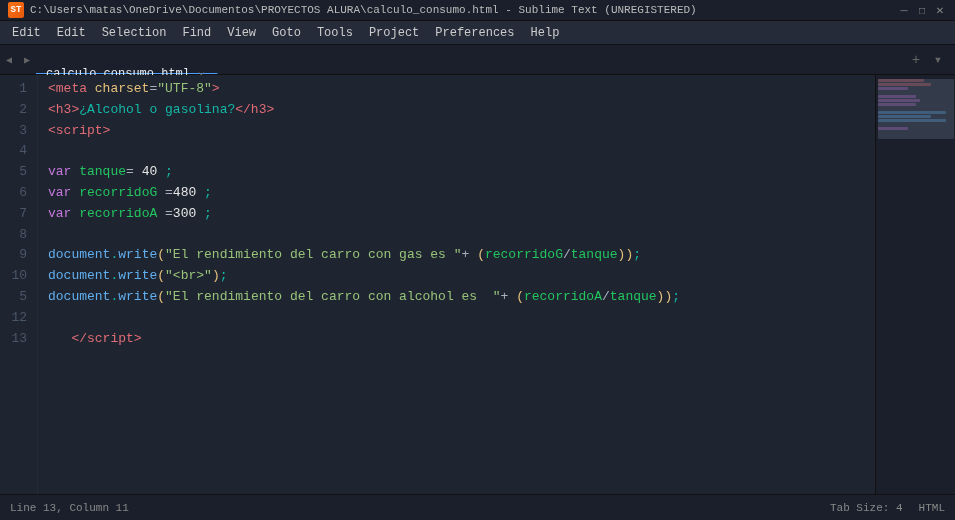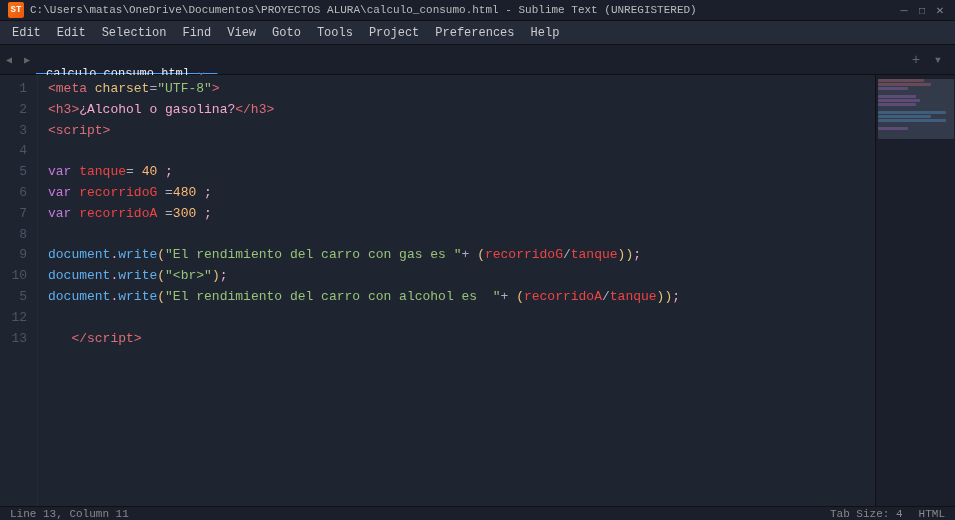--- a/index.html
+++ b/index.html
@@ -187,25 +187,25 @@
       display: block;
       height: 20.8px;
       white-space: pre;
     }
 
     
     .tag { color: #e06c75; }
     .attr { color: #e5c07b; }
     .attr-val { color: #98c379; }
     .kw { color: #c678dd; }
-    .var-name { color: #ef4444; }
-    .num { color: #fdba74; }
+    .var-name { color: #22c55e; }
+    .num { color: #e5e5e5; }
     .str { color: #98c379; }
     .op { color: #abb2bf; }
-    .plain { color: #f9a8d4; }
+    .plain { color: #14b8a6; }
     .doc-write { color: #61afef; }
     .paren { color: #e5c07b; }
 
     
     #minimap {
       width: 80px;
       background: #1a1f2b;
       border-left: 1px solid #111;
       flex-shrink: 0;
       padding: 4px 2px;
@@ -214,21 +214,21 @@
     .minimap-line {
       height: 3px;
       margin-bottom: 1px;
       border-radius: 1px;
       opacity: 0.6;
     }
 
     
     #status-bar {
       background: #1a1f2b;
-      height: 14px;
+      height: 26px;
       display: flex;
       align-items: center;
       padding: 0 10px;
       font-size: 11px;
       color: #888;
       border-top: 1px solid #111;
       flex-shrink: 0;
       gap: 12px;
     }
     #status-bar .status-right {

